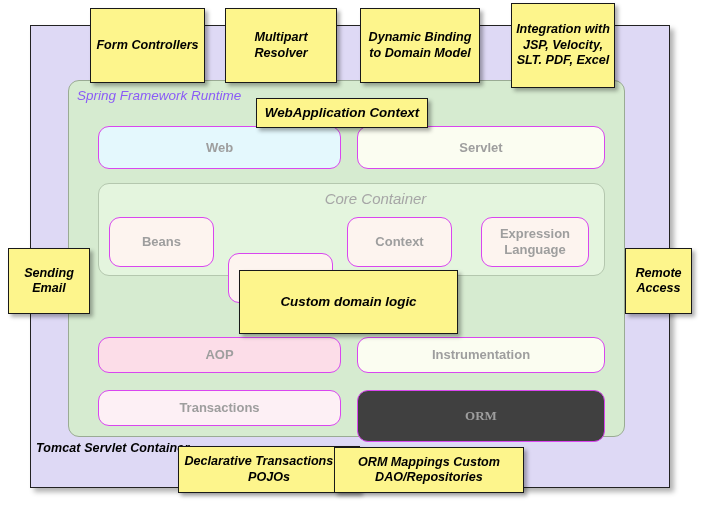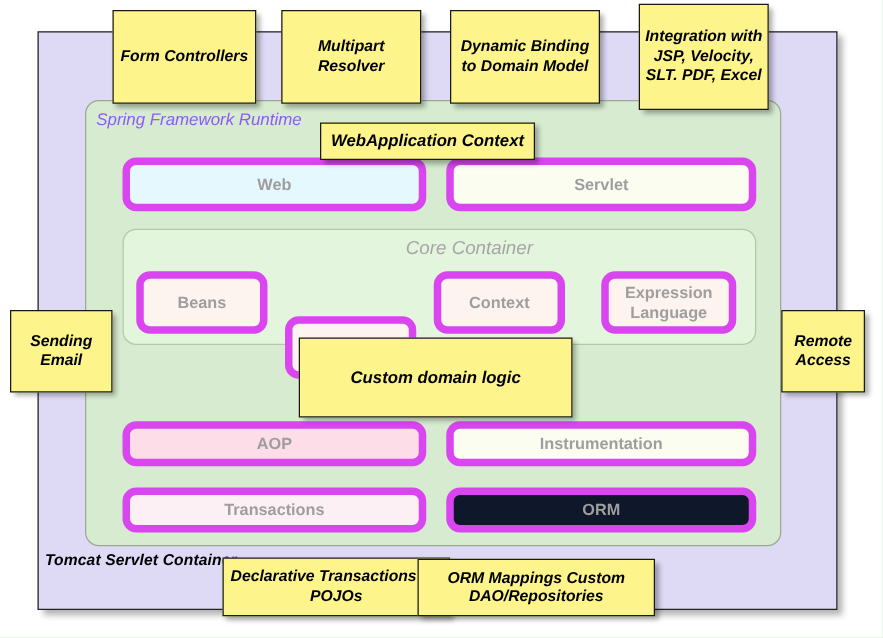--- a/index.html
+++ b/index.html
@@ -46,21 +46,21 @@
     left:77px;top:88px;
     font-size:13.5px;
     font-style:italic;
     color:#8b5cf6;
     white-space:nowrap;
   }
 
   
   .pill{
     position:absolute;
-    border:6px solid #d946ef;
+    border:1px solid #d946ef;
     border-radius:11px;
     box-sizing:border-box;
     display:flex;
     align-items:center;
     justify-content:center;
     text-align:center;
     font-size:13px;
     font-weight:bold;
     color:#9e9e9e;
     line-height:1.22;
@@ -92,21 +92,21 @@
   .pill-core{    left:228px;top:217px;width:105px;height:50px;background:#fdf4ef;margin-top:36px;}
   .pill-context{ left:347px;top:217px;width:105px;height:50px;background:#fdf4ef;}
   .pill-el{      left:481px;top:217px;width:108px;height:50px;background:#fdf4ef;}
 
   
   .pill-aop{     left:98px; top:337px;width:243px;height:36px;background:#fcdde8;}
   .pill-instr{   left:357px;top:337px;width:248px;height:36px;background:#fbfdf1;}
 
   
   .pill-tx{      left:98px; top:390px;width:243px;height:36px;background:#fdf0f5;}
-  .pill-orm{     left:357px;top:390px;width:248px;height:36px;background:#0f172a;}
+  .pill-orm{     left:357px;top:390px;width:248px;height:52px;background:#404040;font-family:Liberation Serif, serif;}
 
   
   .note{
     position:absolute;
     background:#fdf58c;
     border:1px solid #191919;
     box-shadow:3px 3px 4px rgba(0,0,0,0.32);
     box-sizing:border-box;
     display:flex;
     align-items:center;

